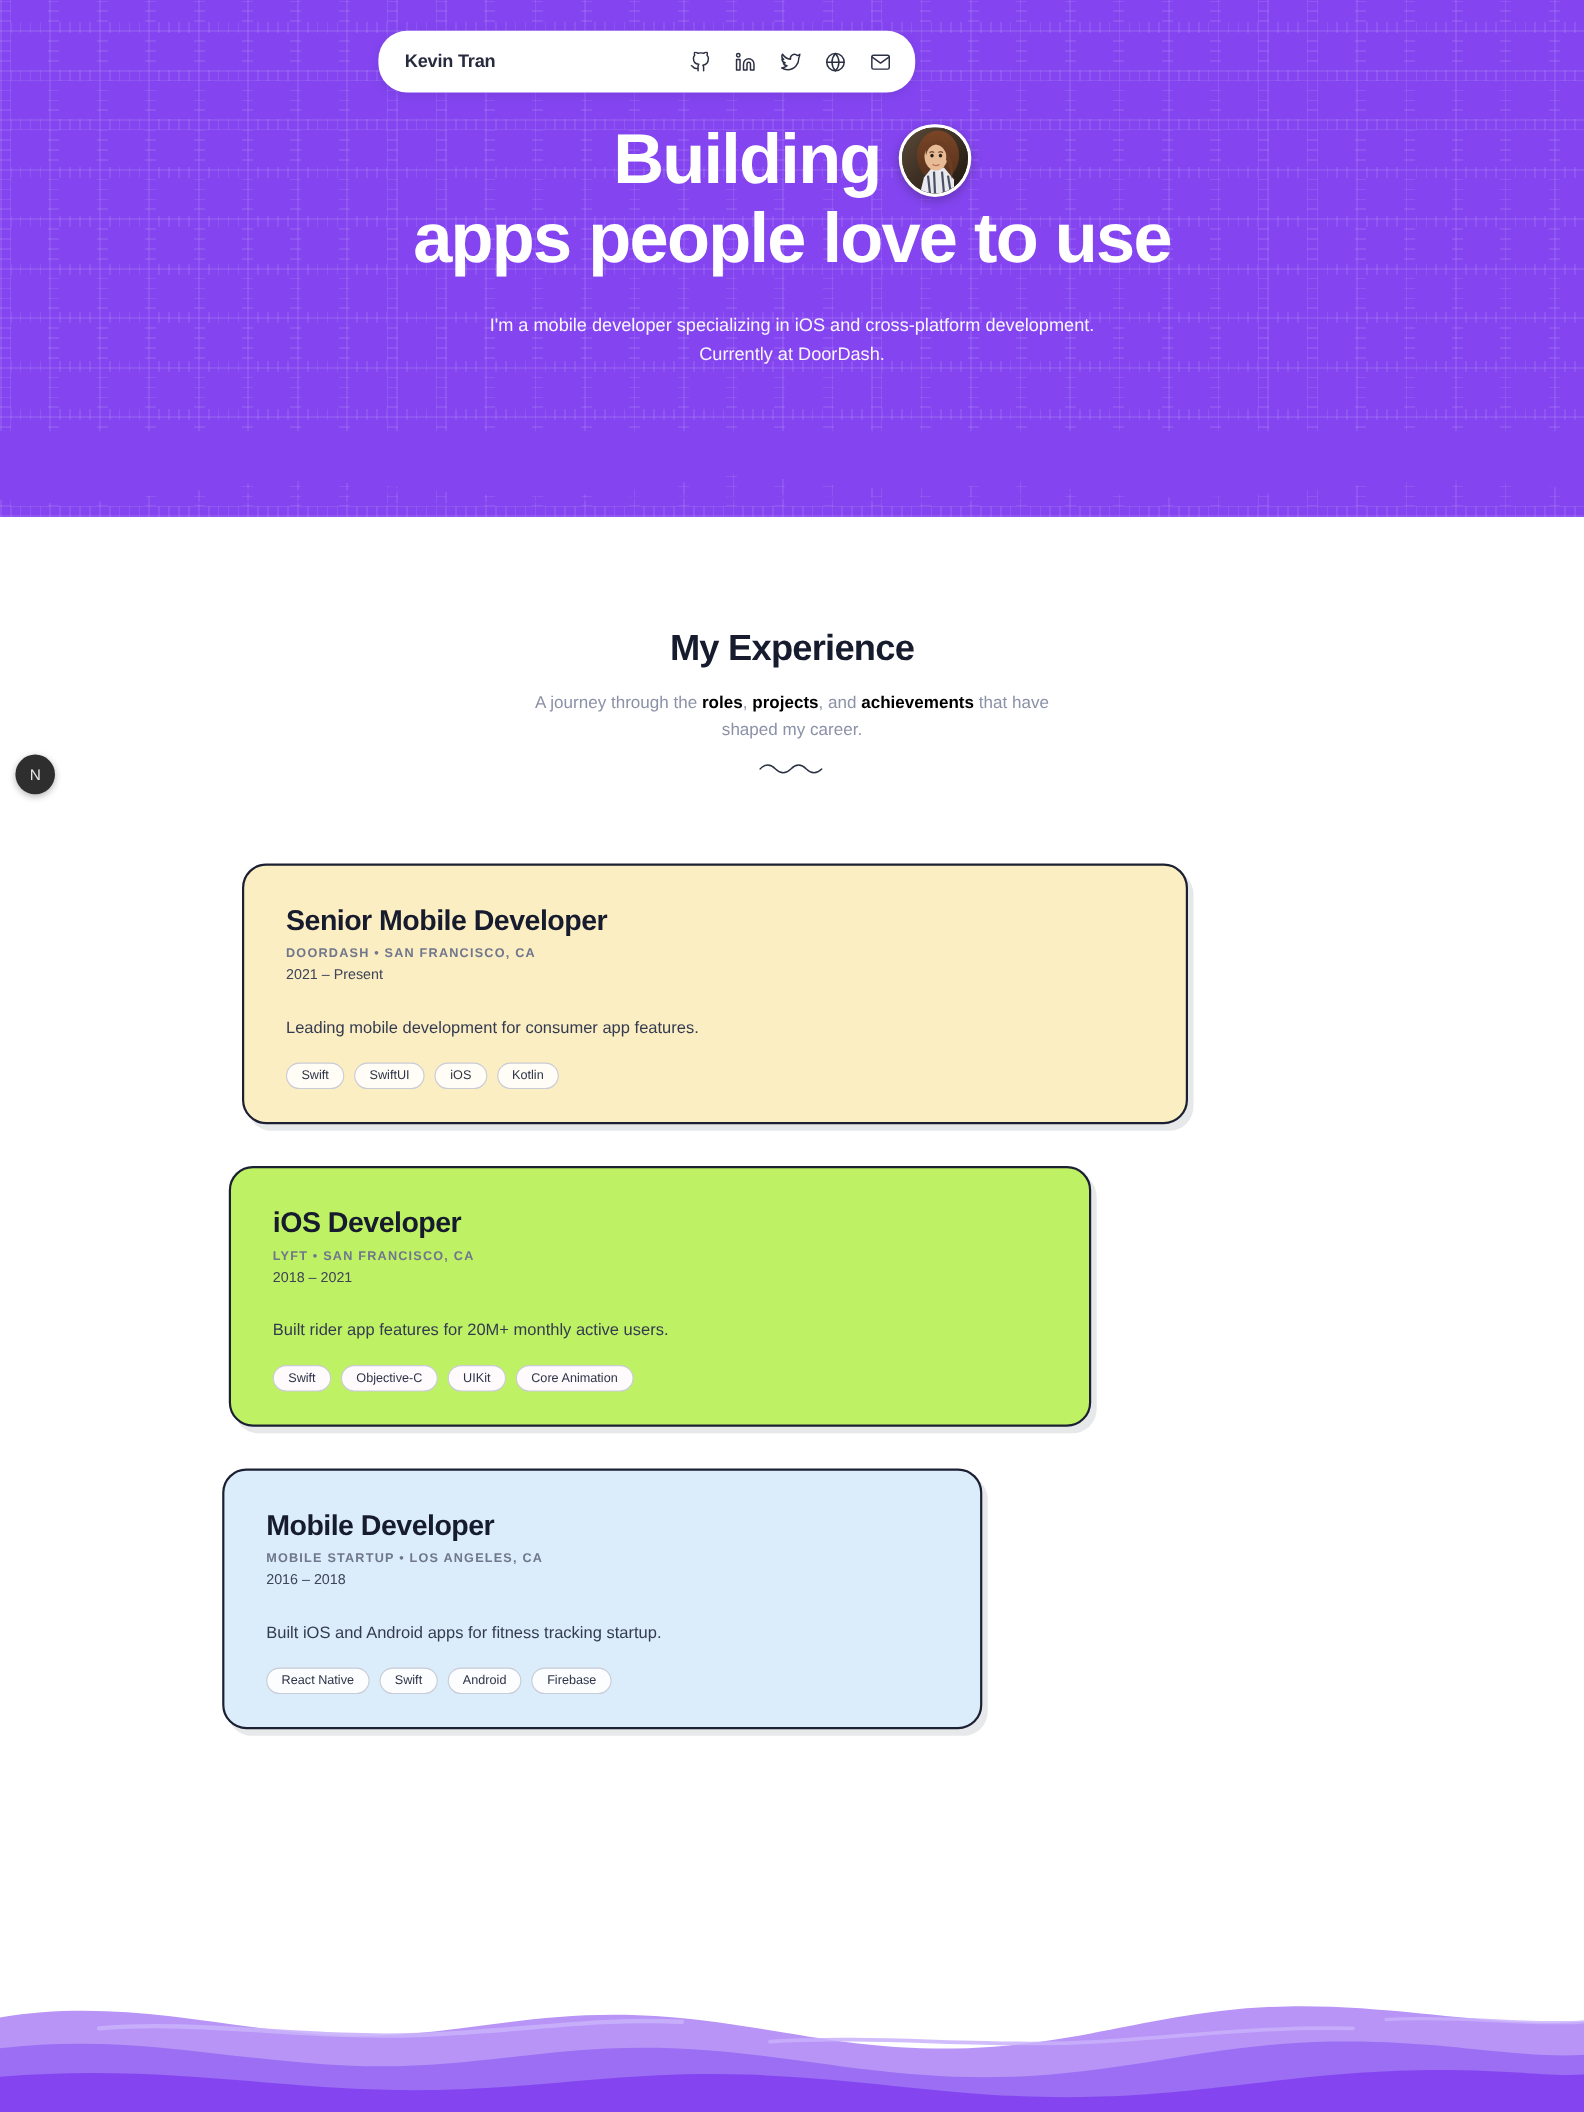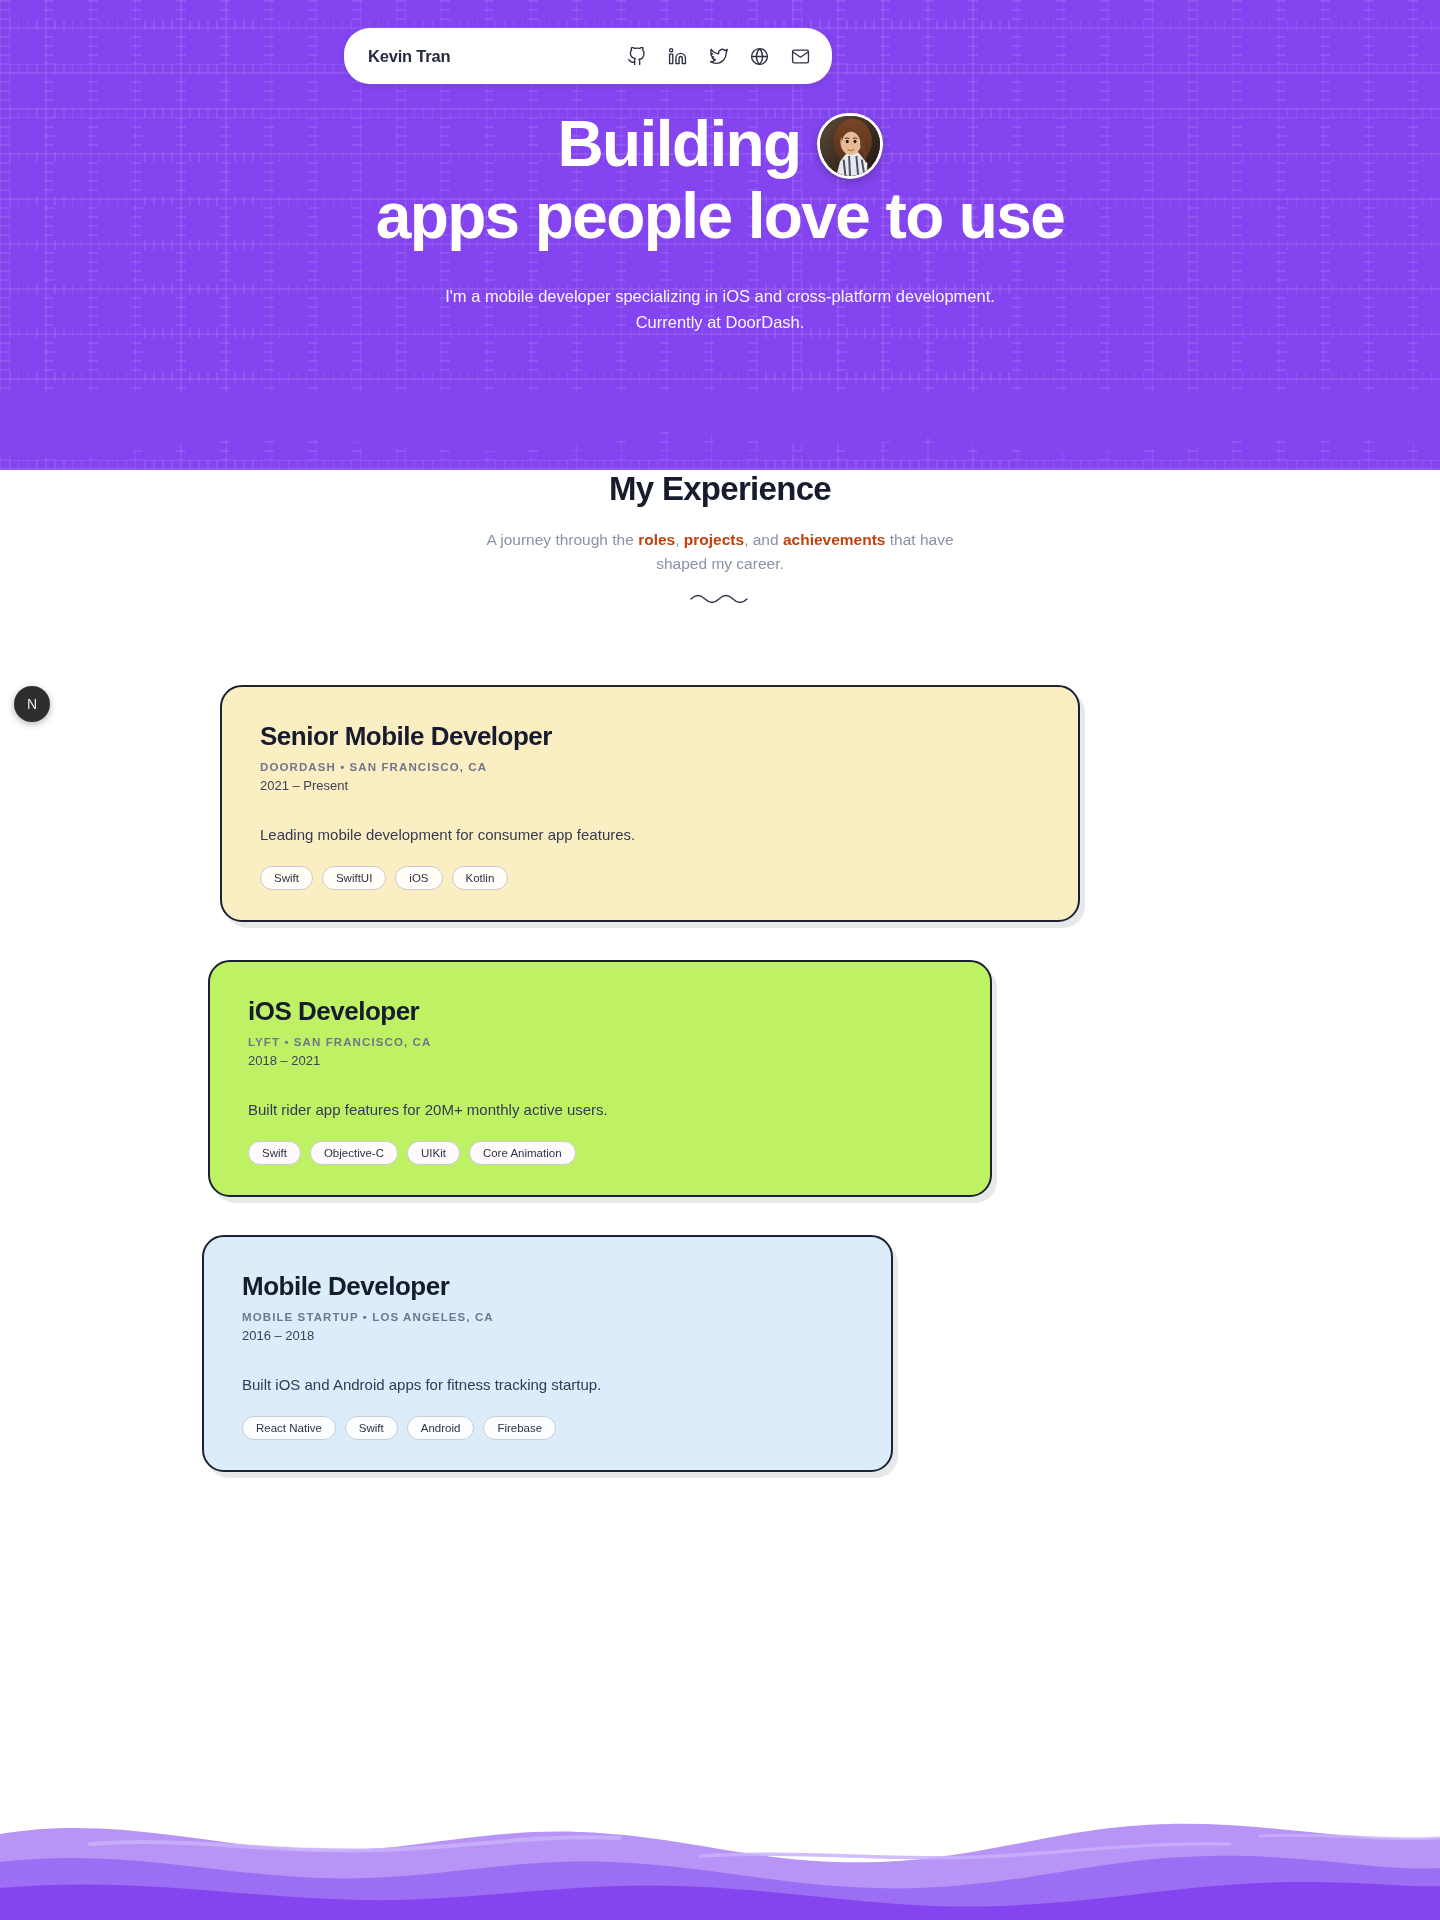--- a/index.html
+++ b/index.html
@@ -92,35 +92,36 @@
     color:rgba(255,255,255,.95);
     font-size:16.5px;
     line-height:1.62;
     font-weight:400;
   }
 
   
   .section {
     position:relative;
     width:1440px;
+    padding-top:100px;
     text-align:center;
   }
   .section-title {
     font-size:33px; font-weight:800; color:#161b2e;
     letter-spacing:-.7px;
   }
   .section-desc {
     margin:20px auto 0;
     width:500px;
     font-size:15.5px;
     line-height:1.58;
     color:#8b91a7;
     font-weight:400;
   }
-  .section-desc b { color:#c2410c; font-weight:700; }
+  .section-desc b { color:#000000; font-weight:700; }
   .squiggle { margin:14px auto 0; display:block; }
 
   
   .cards { margin:80px auto 0; width:1000px; }
   .card {
     position:relative;
     border:2.5px solid #1c2033;
     border-radius:22px;
     padding:34px 38px 30px;
     margin-bottom:38px;

